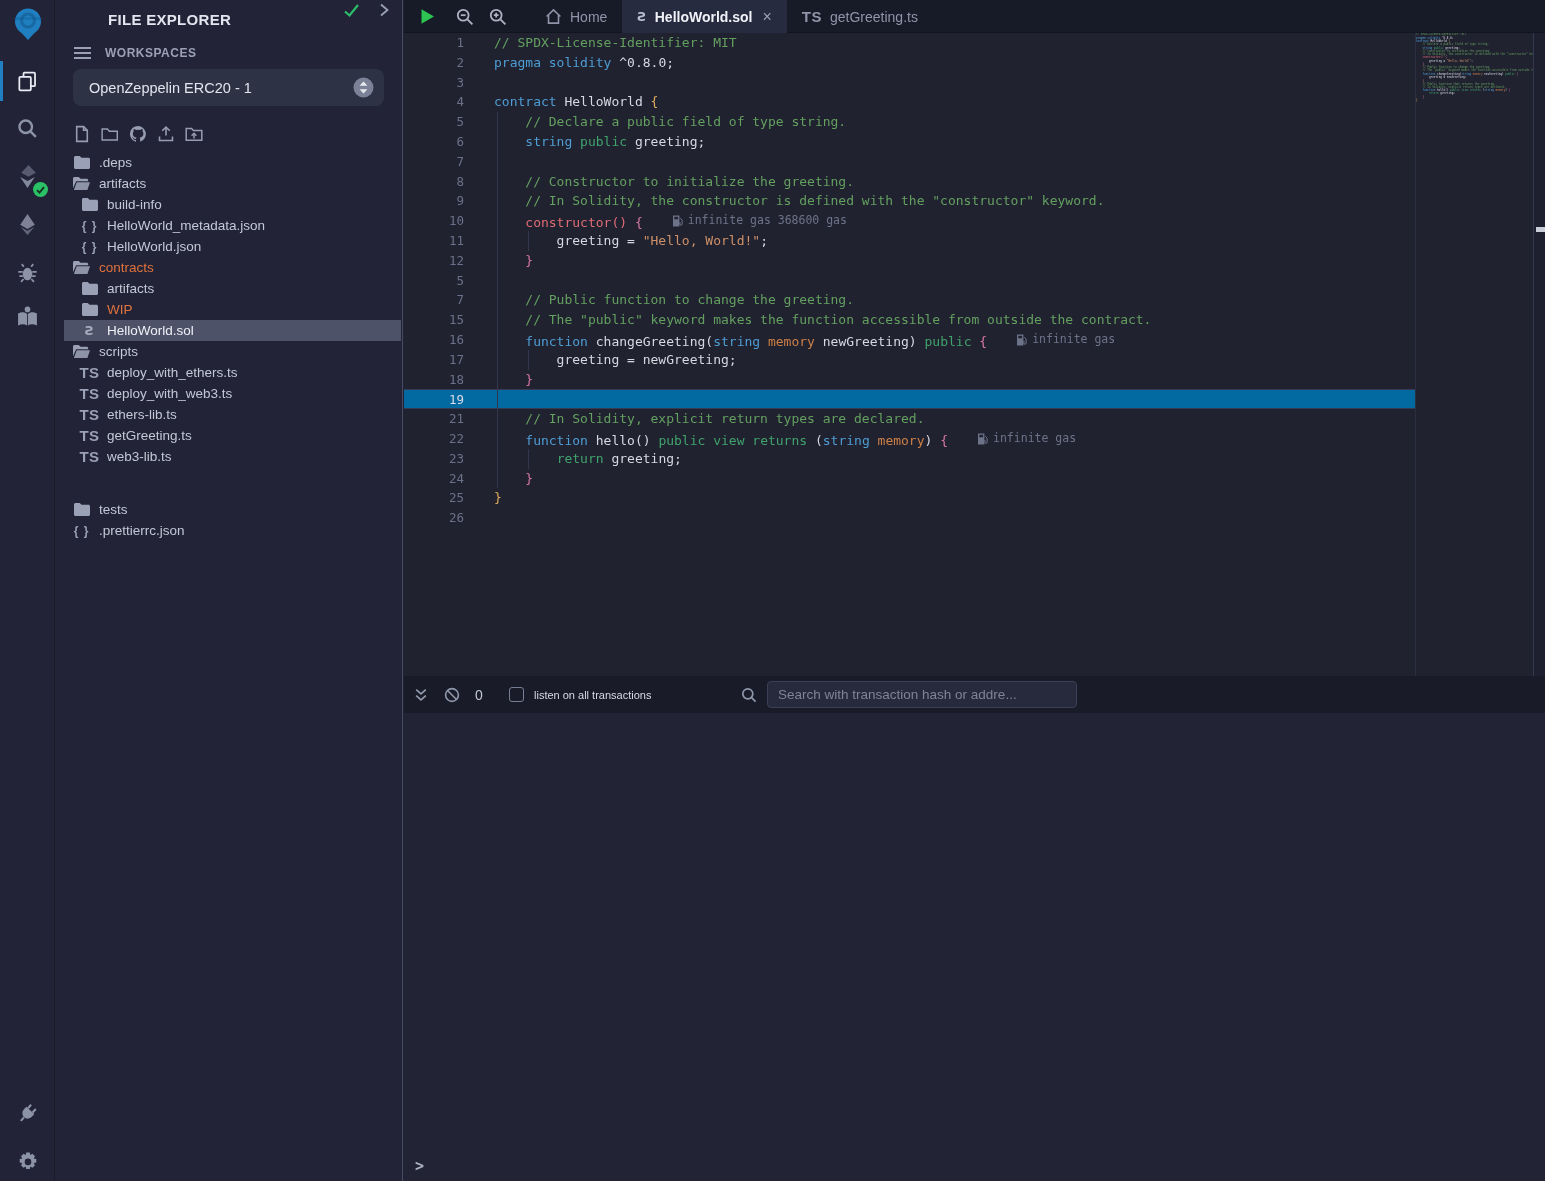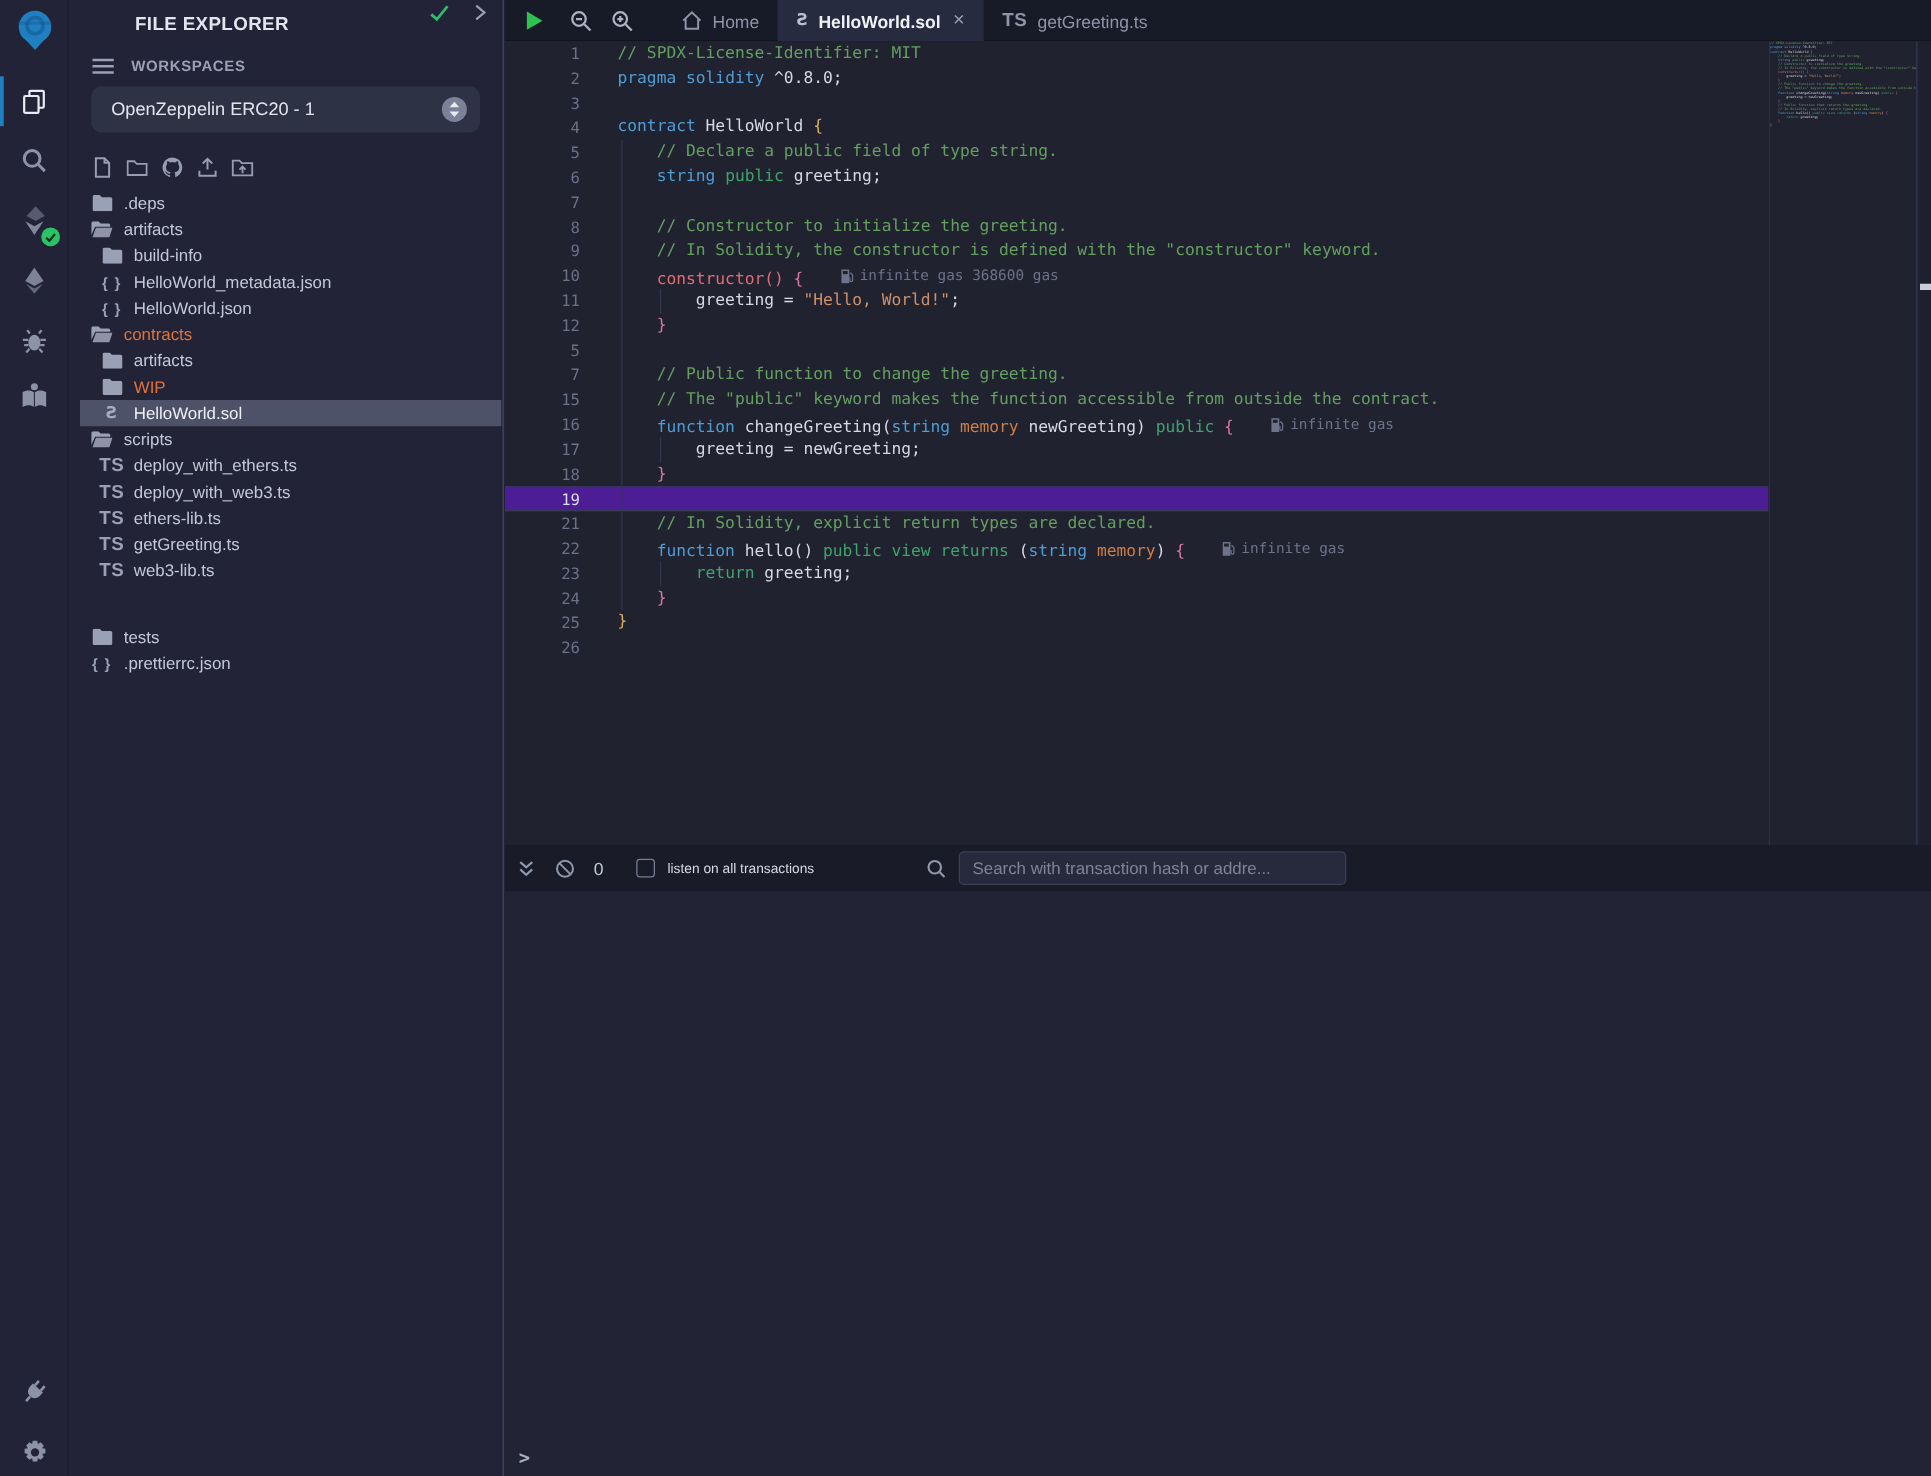--- a/index.html
+++ b/index.html
@@ -42,21 +42,21 @@
   .tabbar{position:absolute;left:404px;top:0;right:0;height:33px;background:#171a27;border-bottom:1px solid #12141f;}
   .tb-icon{position:absolute;top:0;height:33px;width:26px;display:flex;align-items:center;justify-content:center;cursor:pointer;color:#aeb3c4;}
   .tabs{position:absolute;left:126px;top:0;height:15px;display:flex;}
   .tab{height:33px;display:flex;align-items:center;gap:8px;padding:0 15px;font-size:14px;color:#8f95a9;cursor:pointer;white-space:nowrap;}
   .tab .ticon{color:#8f95a9;}
   .tab.active{background:#262b3f;color:#f0f2f7;font-weight:bold;}
   .tab.active .ticon{color:#b9bfce;}
   .tab-close{font-size:16px;color:#9aa0b2;margin-left:2px;font-weight:normal;cursor:pointer;}
   .code-area{position:absolute;left:404px;top:33px;width:1011px;height:643px;background:#212230;overflow:hidden;}
   .code-line{position:relative;height:19.8px;line-height:19.8px;white-space:pre;font-family:"DejaVu Sans Mono",monospace;font-size:13px;padding-left:90px;color:var(--tk-def);}
-  .code-line.current{background:#4c1d95;border-top:1px solid #353b53;border-bottom:1px solid #353b53;}
+  .code-line.current{background:#0369a1;border-top:1px solid #353b53;border-bottom:1px solid #353b53;}
   .line-num{position:absolute;left:0;top:0;width:60px;text-align:right;color:#6b7189;font-size:12.5px;}
   .current .line-num{color:#d9dde9;}
   .guide{position:absolute;top:0;bottom:0;width:1px;background:#32374d;}
   .gas-badge{display:inline-flex;align-items:center;gap:5px;margin-left:30px;color:#6d7389;font-size:11.5px;font-family:"DejaVu Sans Mono",monospace;}
   .tk-com{color:var(--tk-com);} .tk-kw{color:var(--tk-kw);} .tk-kw2{color:var(--tk-kw2);}
   .tk-str{color:var(--tk-str);} .tk-mem{color:var(--tk-mem);} .tk-red{color:var(--tk-red);}
   .tk-b1{color:var(--tk-b1);} .tk-b2{color:var(--tk-b2);} .tk-def{color:var(--tk-def);}
   .minimap{position:absolute;left:1415px;top:33px;width:118px;height:643px;background:#212230;border-left:1px solid #2b2f42;overflow:hidden;cursor:pointer;}
   .minimap-inner{transform:scale(0.245);transform-origin:0 0;width:470px;}
   .minimap-inner .mm-line{white-space:pre;font-family:"DejaVu Sans Mono",monospace;font-size:11px;line-height:13.4px;}

